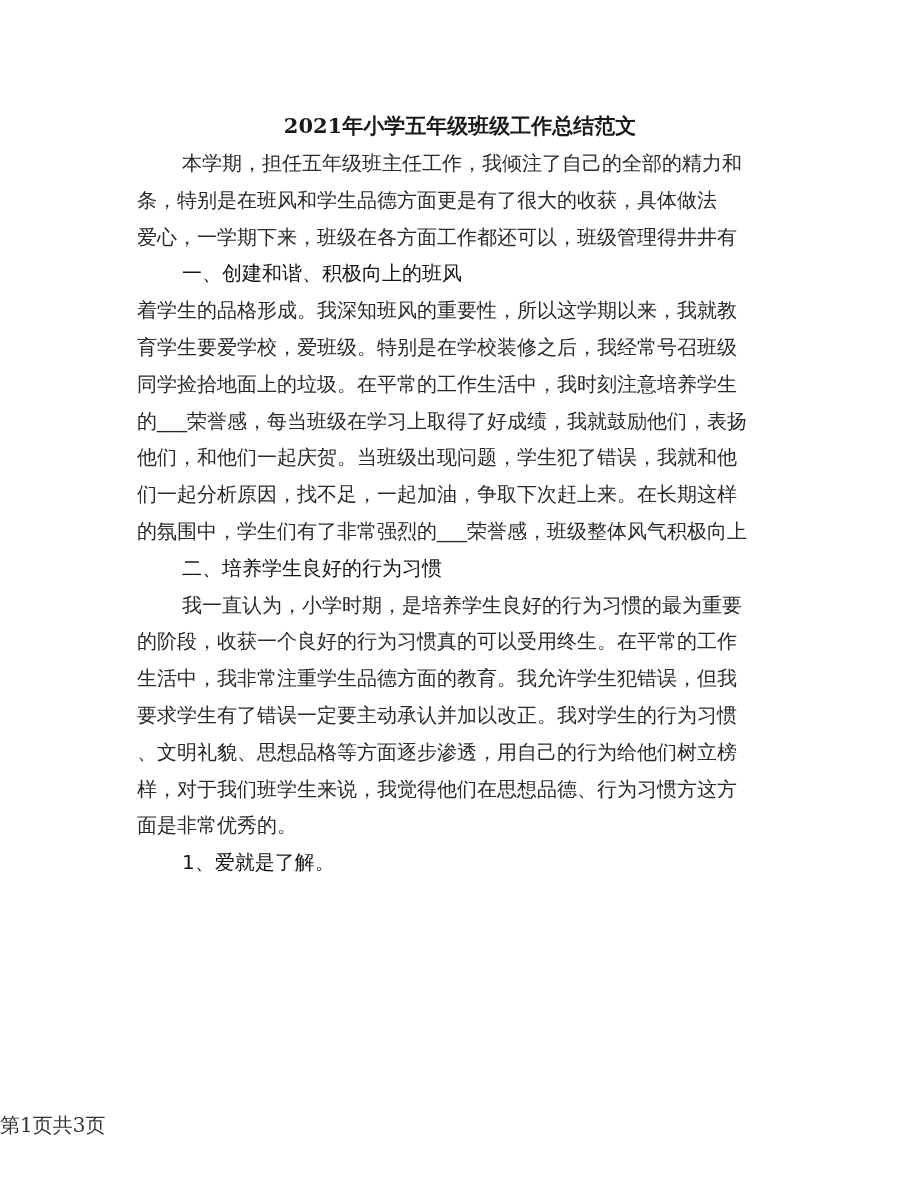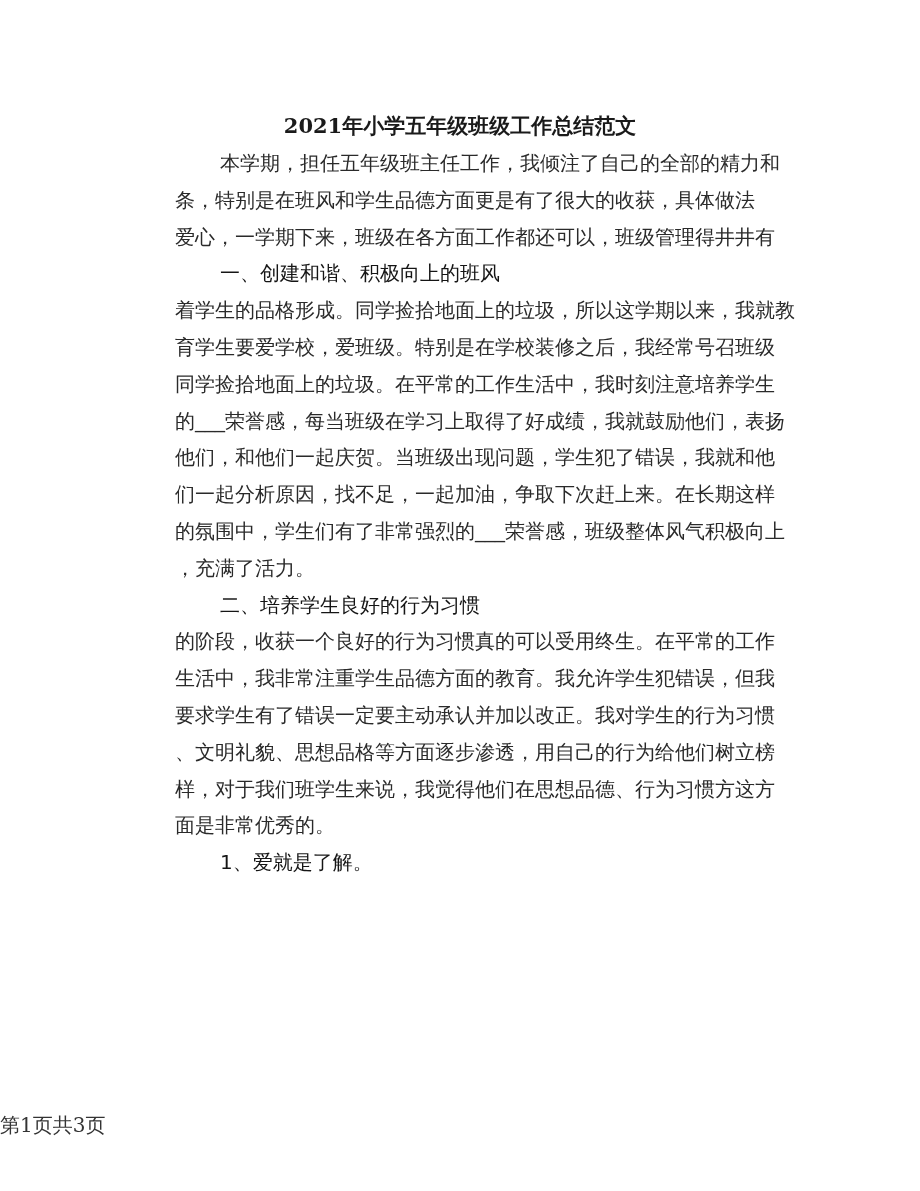--- a/index.html
+++ b/index.html
@@ -9,50 +9,49 @@
   }
   .title {
     position: absolute; top: 110px; left: 0; width: 920px; text-align: center;
     font-family: "DejaVu Serif", serif; font-size: 21px; font-weight: bold; color: #1a1a1a;
     line-height: 32px; letter-spacing: 0px;
   }
   .body {
     position: absolute; top: 145px; left: 137px; width: 632px;
     font-family: "DejaVu Sans", sans-serif; font-size: 20px; color: #2a2a2a;
     line-height: 36.8px;
-    margin-left: 38px;
   }
   .body p { margin: 0; text-align: justify; text-justify: inter-character; }
   .indent { text-indent: 45px; }
   .heading { font-weight: normal; color: #151515; text-indent: 45px; }
   .footer {
     position: absolute; top: 1112px; left: 0; width: 920px; text-align: left;
     font-family: "DejaVu Serif", serif; font-size: 20px; color: #333;
   }
 </style>
 </head>
 <body>
 
 <div class="page">
   <div class="title">2021年小学五年级班级工作总结范文</div>
 
   <div class="body">
     <p class="indent">本学期，担任五年级班主任工作，我倾注了自己的全部的精力和</p>
     <p>条，特别是在班风和学生品德方面更是有了很大的收获，具体做法</p>
     <p>爱心，一学期下来，班级在各方面工作都还可以，班级管理得井井有</p>
     <p class="heading">一、创建和谐、积极向上的班风</p>
-    <p>着学生的品格形成。同学捡拾地面上的垃圾，所以这学期以来，我就教</p>
+    <p>着学生的品格形成。我深知班风的重要性，所以这学期以来，我就教</p>
     <p>育学生要爱学校，爱班级。特别是在学校装修之后，我经常号召班级</p>
     <p>同学捡拾地面上的垃圾。在平常的工作生活中，我时刻注意培养学生</p>
     <p>的___荣誉感，每当班级在学习上取得了好成绩，我就鼓励他们，表扬</p>
     <p>他们，和他们一起庆贺。当班级出现问题，学生犯了错误，我就和他</p>
     <p>们一起分析原因，找不足，一起加油，争取下次赶上来。在长期这样</p>
     <p>的氛围中，学生们有了非常强烈的___荣誉感，班级整体风气积极向上</p>
-    <p>，充满了活力。</p>
     <p class="heading">二、培养学生良好的行为习惯</p>
+    <p class="indent">我一直认为，小学时期，是培养学生良好的行为习惯的最为重要</p>
     <p>的阶段，收获一个良好的行为习惯真的可以受用终生。在平常的工作</p>
     <p>生活中，我非常注重学生品德方面的教育。我允许学生犯错误，但我</p>
     <p>要求学生有了错误一定要主动承认并加以改正。我对学生的行为习惯</p>
     <p>、文明礼貌、思想品格等方面逐步渗透，用自己的行为给他们树立榜</p>
     <p>样，对于我们班学生来说，我觉得他们在思想品德、行为习惯方这方</p>
     <p>面是非常优秀的。</p>
     <p class="heading">1、爱就是了解。</p>
   </div>
 
   <div class="footer">第1页共3页</div>

